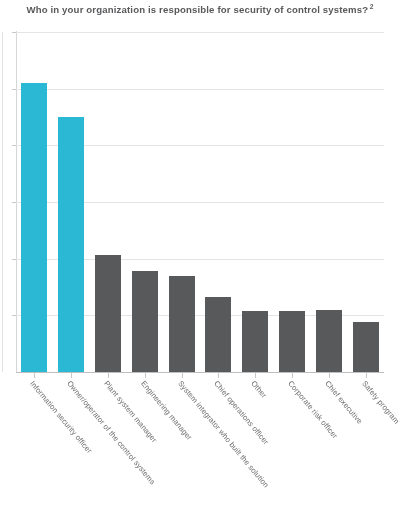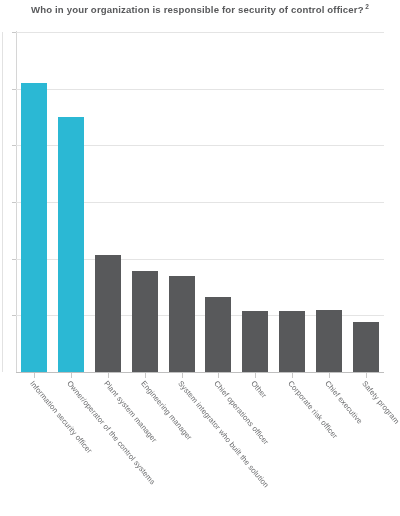--- a/index.html
+++ b/index.html
@@ -120,21 +120,21 @@
     transform-origin: left top;
     transform: rotate(50deg);
     letter-spacing: 0.1px;
   }
 </style>
 </head>
 <body>
 
 <div id="chart-card">
 
-  <div id="chart-title"><span>Who in your organization is responsible for security of control officer?</span><span class="sup">2</span></div>
+  <div id="chart-title"><span>Who in your organization is responsible for security of control systems?</span><span class="sup">2</span></div>
 
   <div id="left-edge-rule"></div>
   <div id="y-axis-line"></div>
 
   <div id="plot-area">
     <div id="gridlines-layer">
         <div class="gridline" style="top: 283.333px;"></div>
         <div class="gridline" style="top: 226.667px;"></div>
         <div class="gridline" style="top: 170px;"></div>
         <div class="gridline" style="top: 113.333px;"></div>

